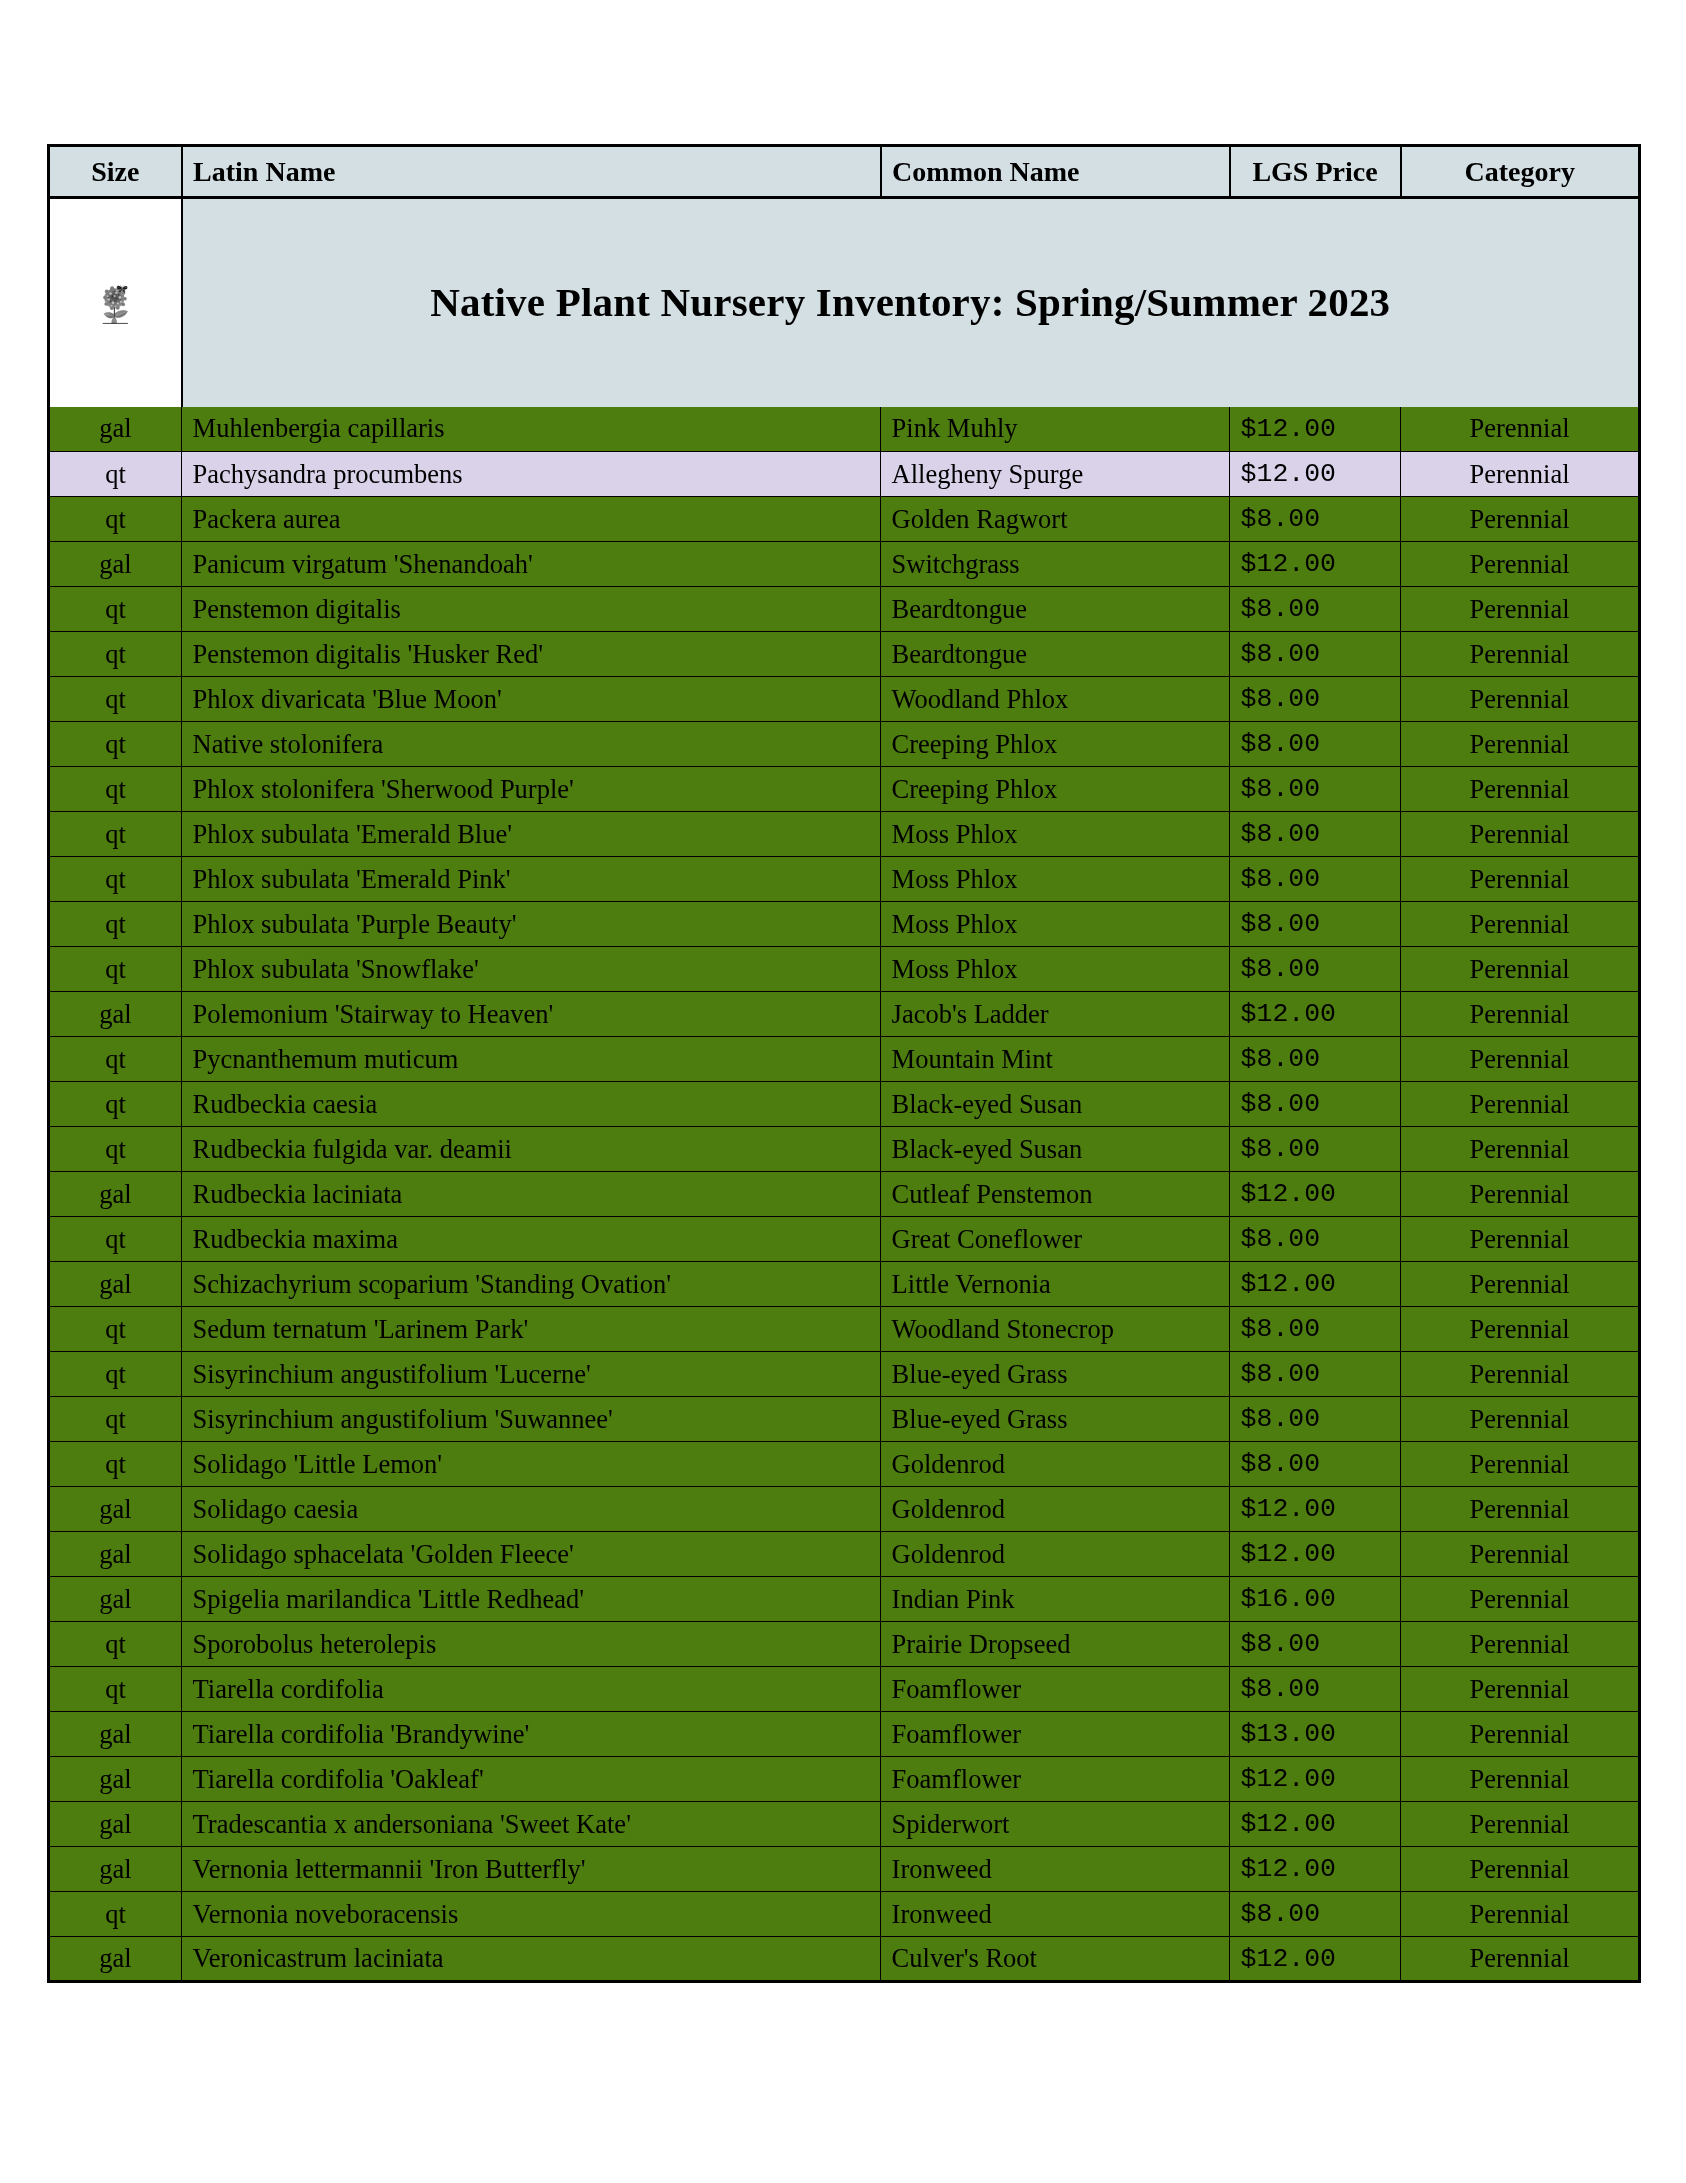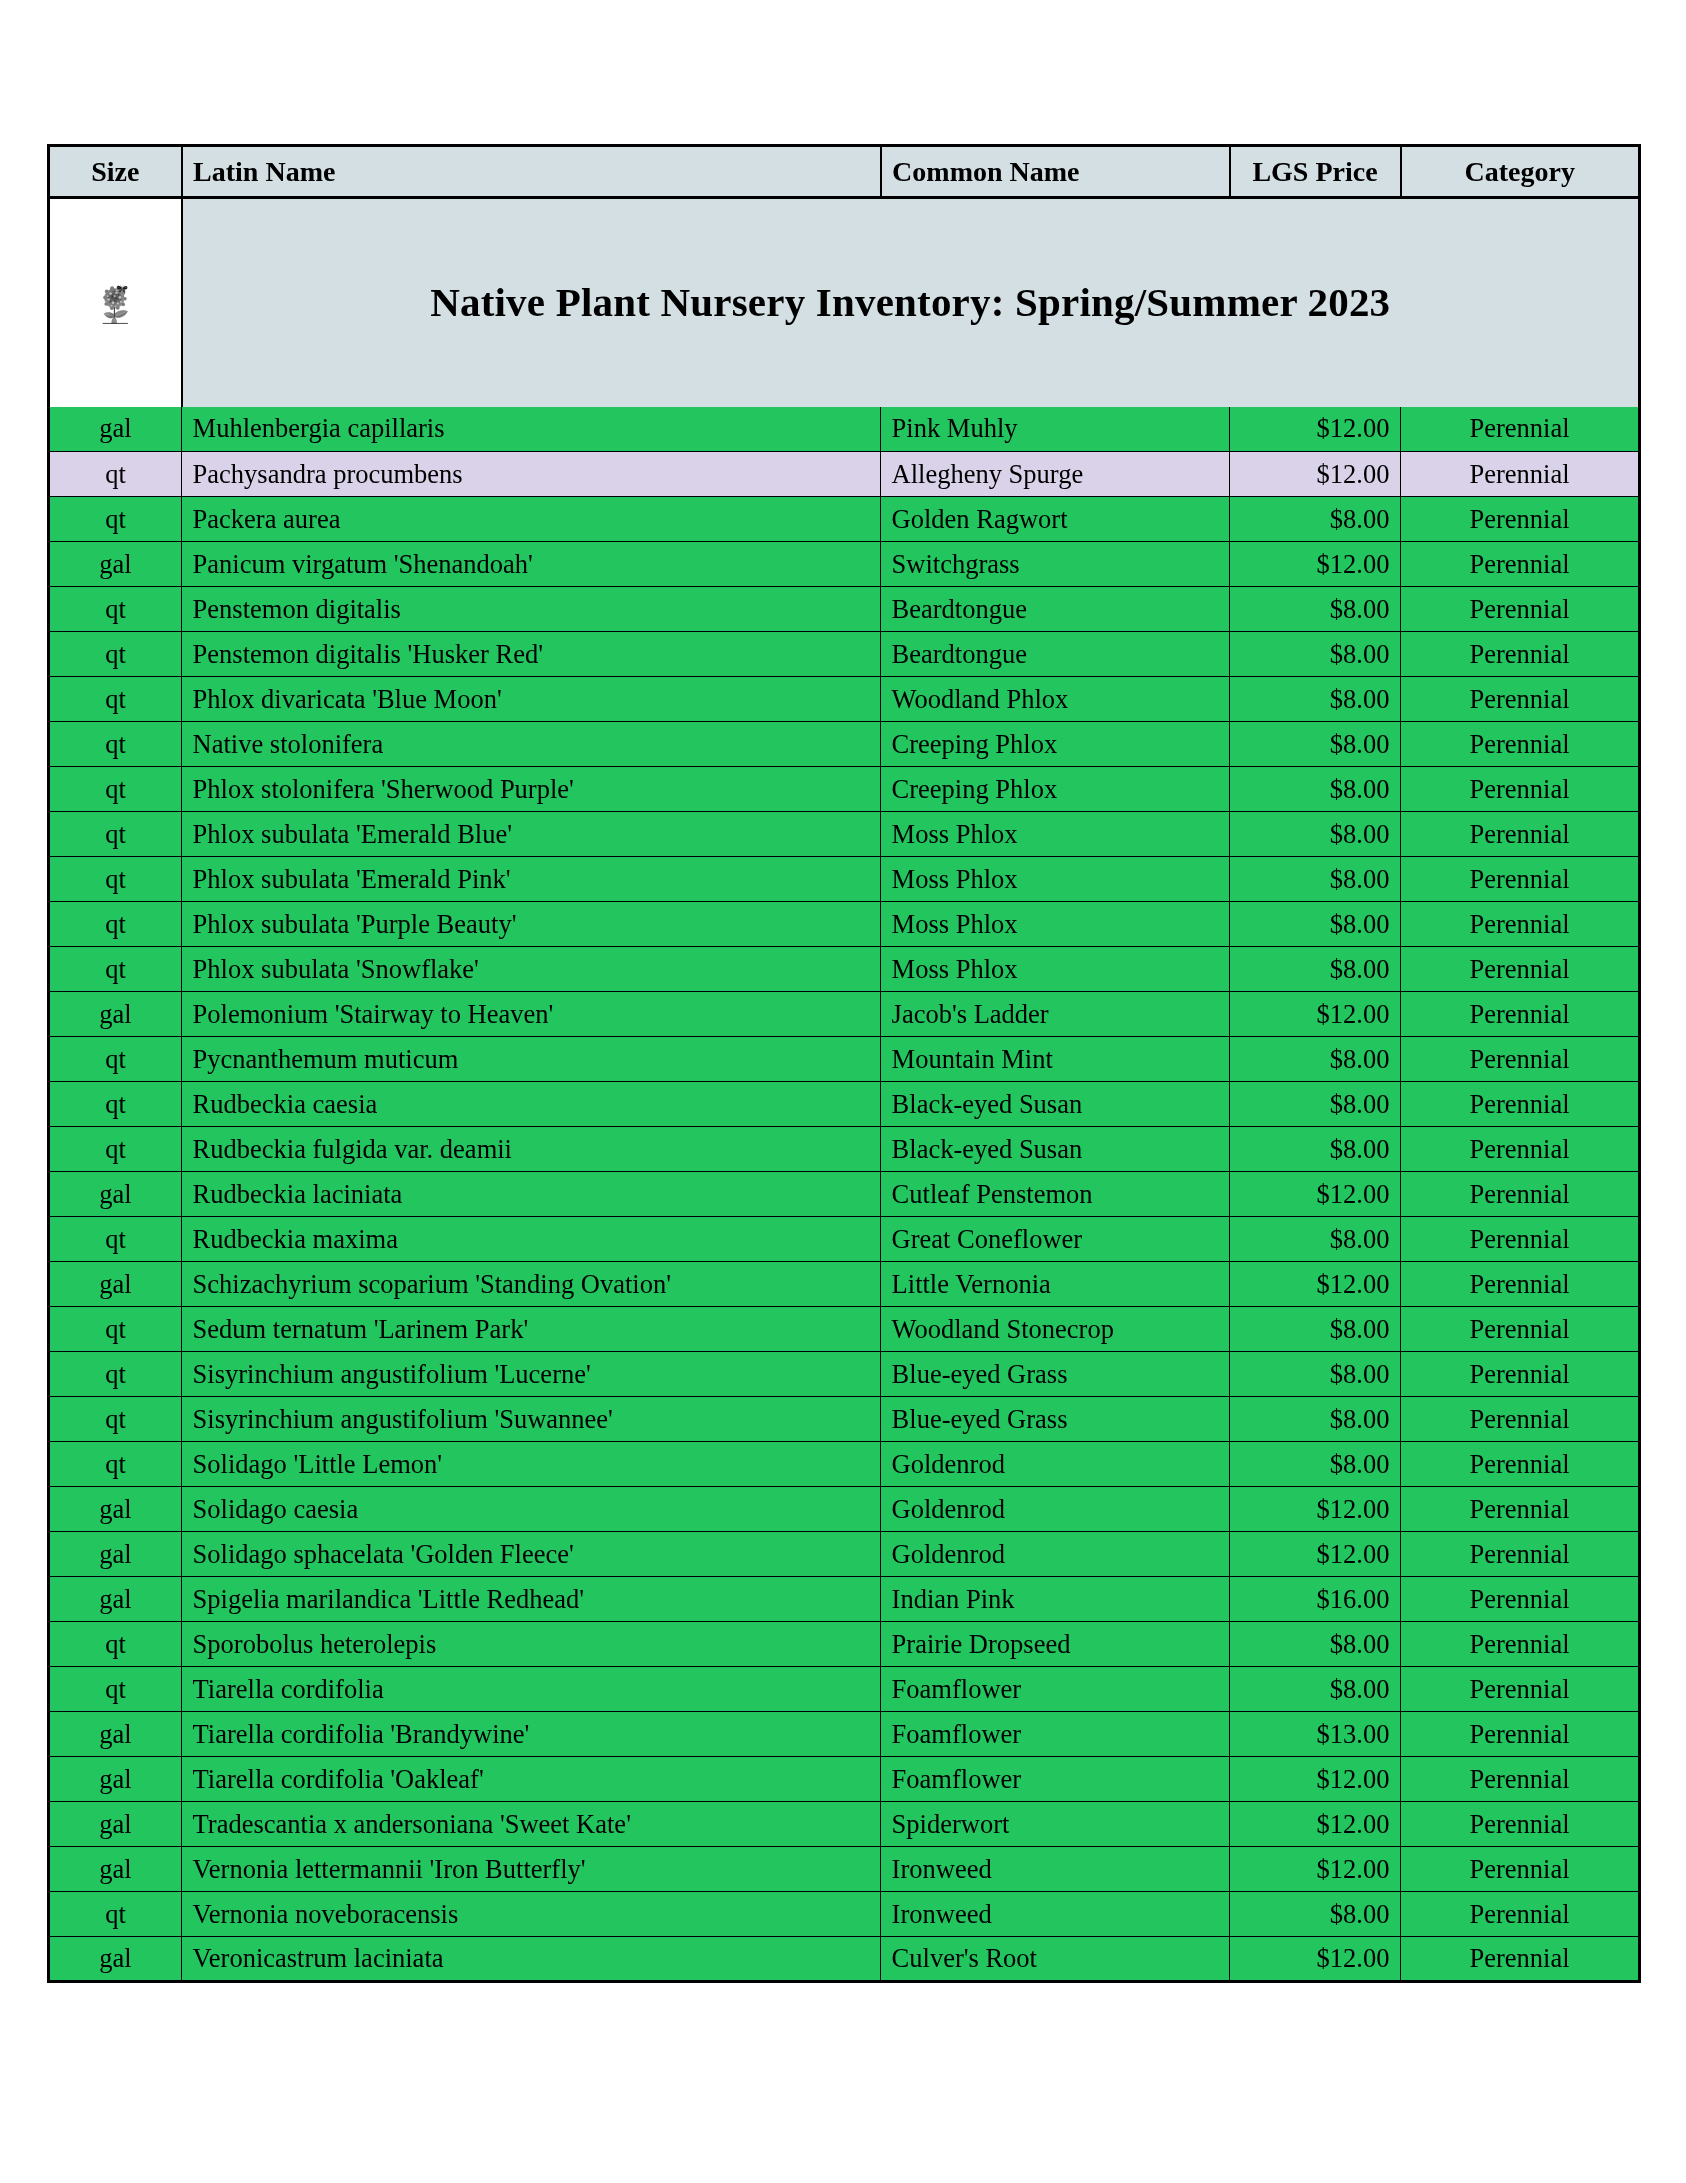--- a/index.html
+++ b/index.html
@@ -95,24 +95,24 @@
     vertical-align: middle;
     white-space: nowrap;
     overflow: hidden;
   }
   tbody td:last-child { border-right: none; }
   tbody tr:last-child td { border-bottom: none; }
 
   td.c-size { text-align: center; }
   td.c-latin { text-align: left; }
   td.c-common { text-align: left; }
-  td.c-price { text-align: right; }
+  td.c-price { text-align: left; font-family: Liberation Mono, monospace; }
   td.c-cat { text-align: center; }
 
-  tr.row-plain { background: #22c55e; }
+  tr.row-plain { background: #4d7c0f; }
   tr.row-highlight { background: #d9d2e9; }
 </style>
 </head>
 <body>
 
 <div class="page">
 
   <table class="doc-table">
 
     <colgroup>

